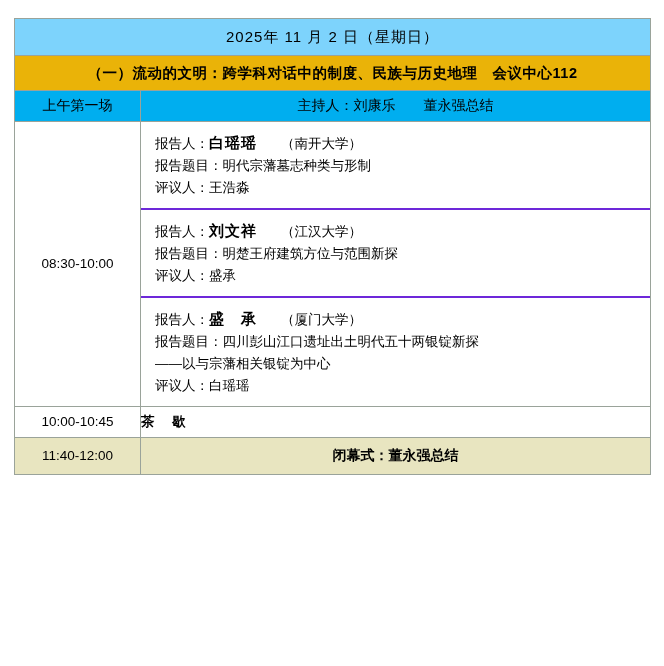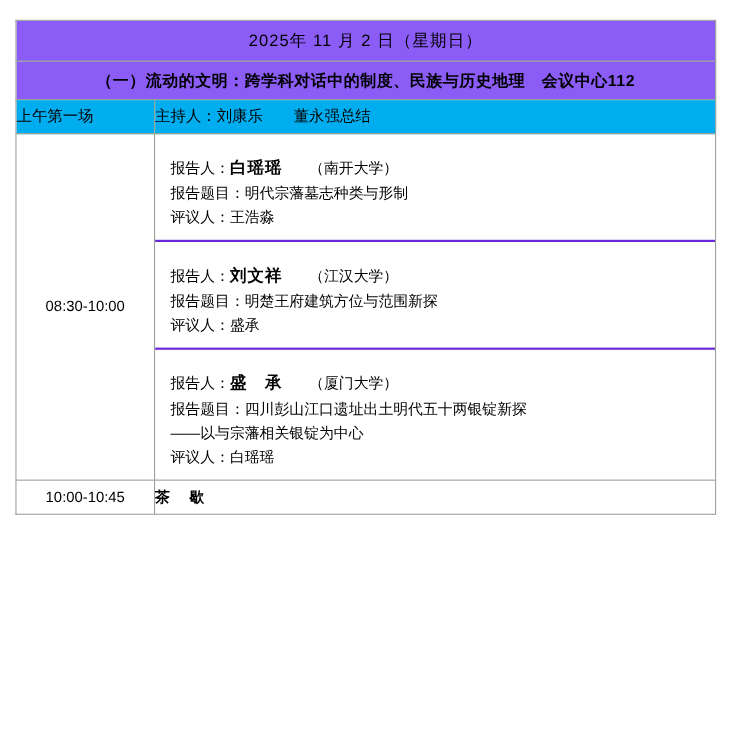--- a/index.html
+++ b/index.html
@@ -27,60 +27,61 @@
     table-layout: fixed;
     border: 1px solid #9aa39a;
   }
   table.schedule td {
     border: 1px solid #9aa39a;
     padding: 0;
     vertical-align: middle;
   }
   
   .row-date td {
-    background: #8b5cf6;
+    background: #7dd3fc;
     text-align: center;
     font-size: 15px;
     letter-spacing: 1px;
     height: 36px;
     color: #000;
   }
   
   .row-title td {
-    background: #8b5cf6;
+    background: #eab308;
     text-align: center;
     font-size: 14.5px;
     font-weight: bold;
     height: 34px;
     color: #000;
     letter-spacing: 0.5px;
   }
   
   .row-chair td {
     background: #00aeef;
     height: 30px;
     font-size: 14px;
     color: #000;
+    text-align: center;
   }
   .chair-left {
     padding-left: 8px;
     font-weight: normal;
   }
   .chair-right {
     padding-left: 14px;
   }
   
   .time-cell {
     text-align: center;
     font-size: 13.5px;
     width: 126px;
   }
   
   .talk {
-    padding: 19px 0 9px 14px;
+    padding: 9px 0 9px 14px;
     font-size: 13.5px;
     line-height: 1.62;
   }
   .talk .line {
     white-space: nowrap;
   }
   .talk .bigname {
     font-size: 15px;
     font-weight: bold;
     letter-spacing: 1px;
@@ -188,15 +189,19 @@
         </td>
       </tr>
 
       <tr class="row-break">
         <td class="time-cell">10:00-10:45</td>
         <td class="break-text">茶　歇</td>
       </tr>
 
 
 
+      <tr class="row-khaki">
+        <td class="time-cell">11:40-12:00</td>
+        <td>闭幕式：董永强总结</td>
+      </tr>
     </tbody>
   </table>
 </div>
 
 </body></html>

